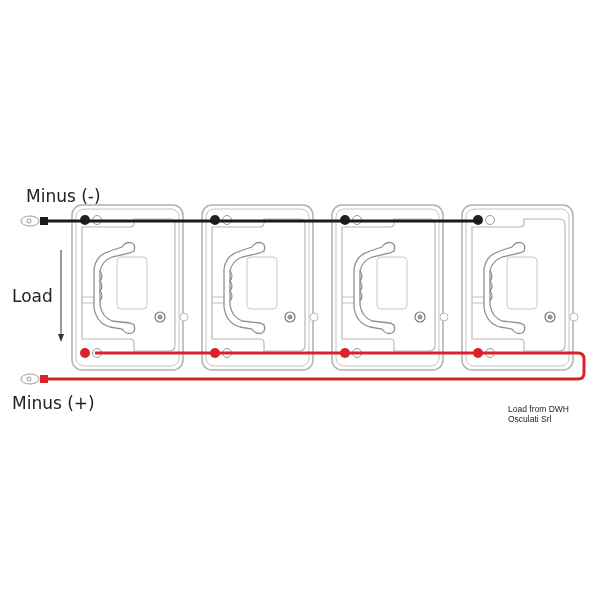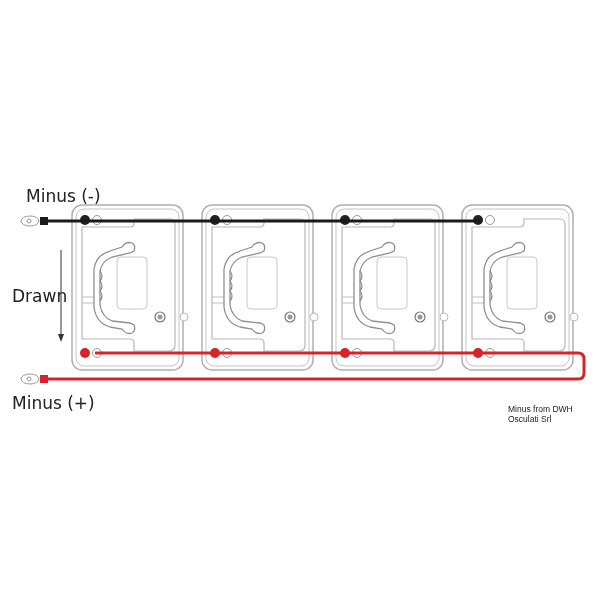--- a/index.html
+++ b/index.html
@@ -75,15 +75,15 @@
     <circle cx="29" cy="379" r="2" fill="#fff" stroke="#999"></circle>
   </g>
 
   <g>
     <line x1="61" y1="250" x2="61" y2="338" stroke="#333" stroke-width="1"></line>
     <path d="M58 334 L61 342 L64 334 Z" fill="#333"></path>
   </g>
 </svg>
 
 <div class="label" style="left:12px;top:186px;margin-left:14px;">Minus (-)</div>
-<div class="label" style="left:12px;top:286px;">Drawn</div>
+<div class="label" style="left:12px;top:286px;">Load</div>
 <div class="label" style="left:12px;top:393px;">Minus (+)</div>
-<div class="credit" style="left:508px;top:404px;">Minus from DWH Osculati Srl</div>
+<div class="credit" style="left:508px;top:404px;">Load from DWH Osculati Srl</div>
 
 </body></html>

